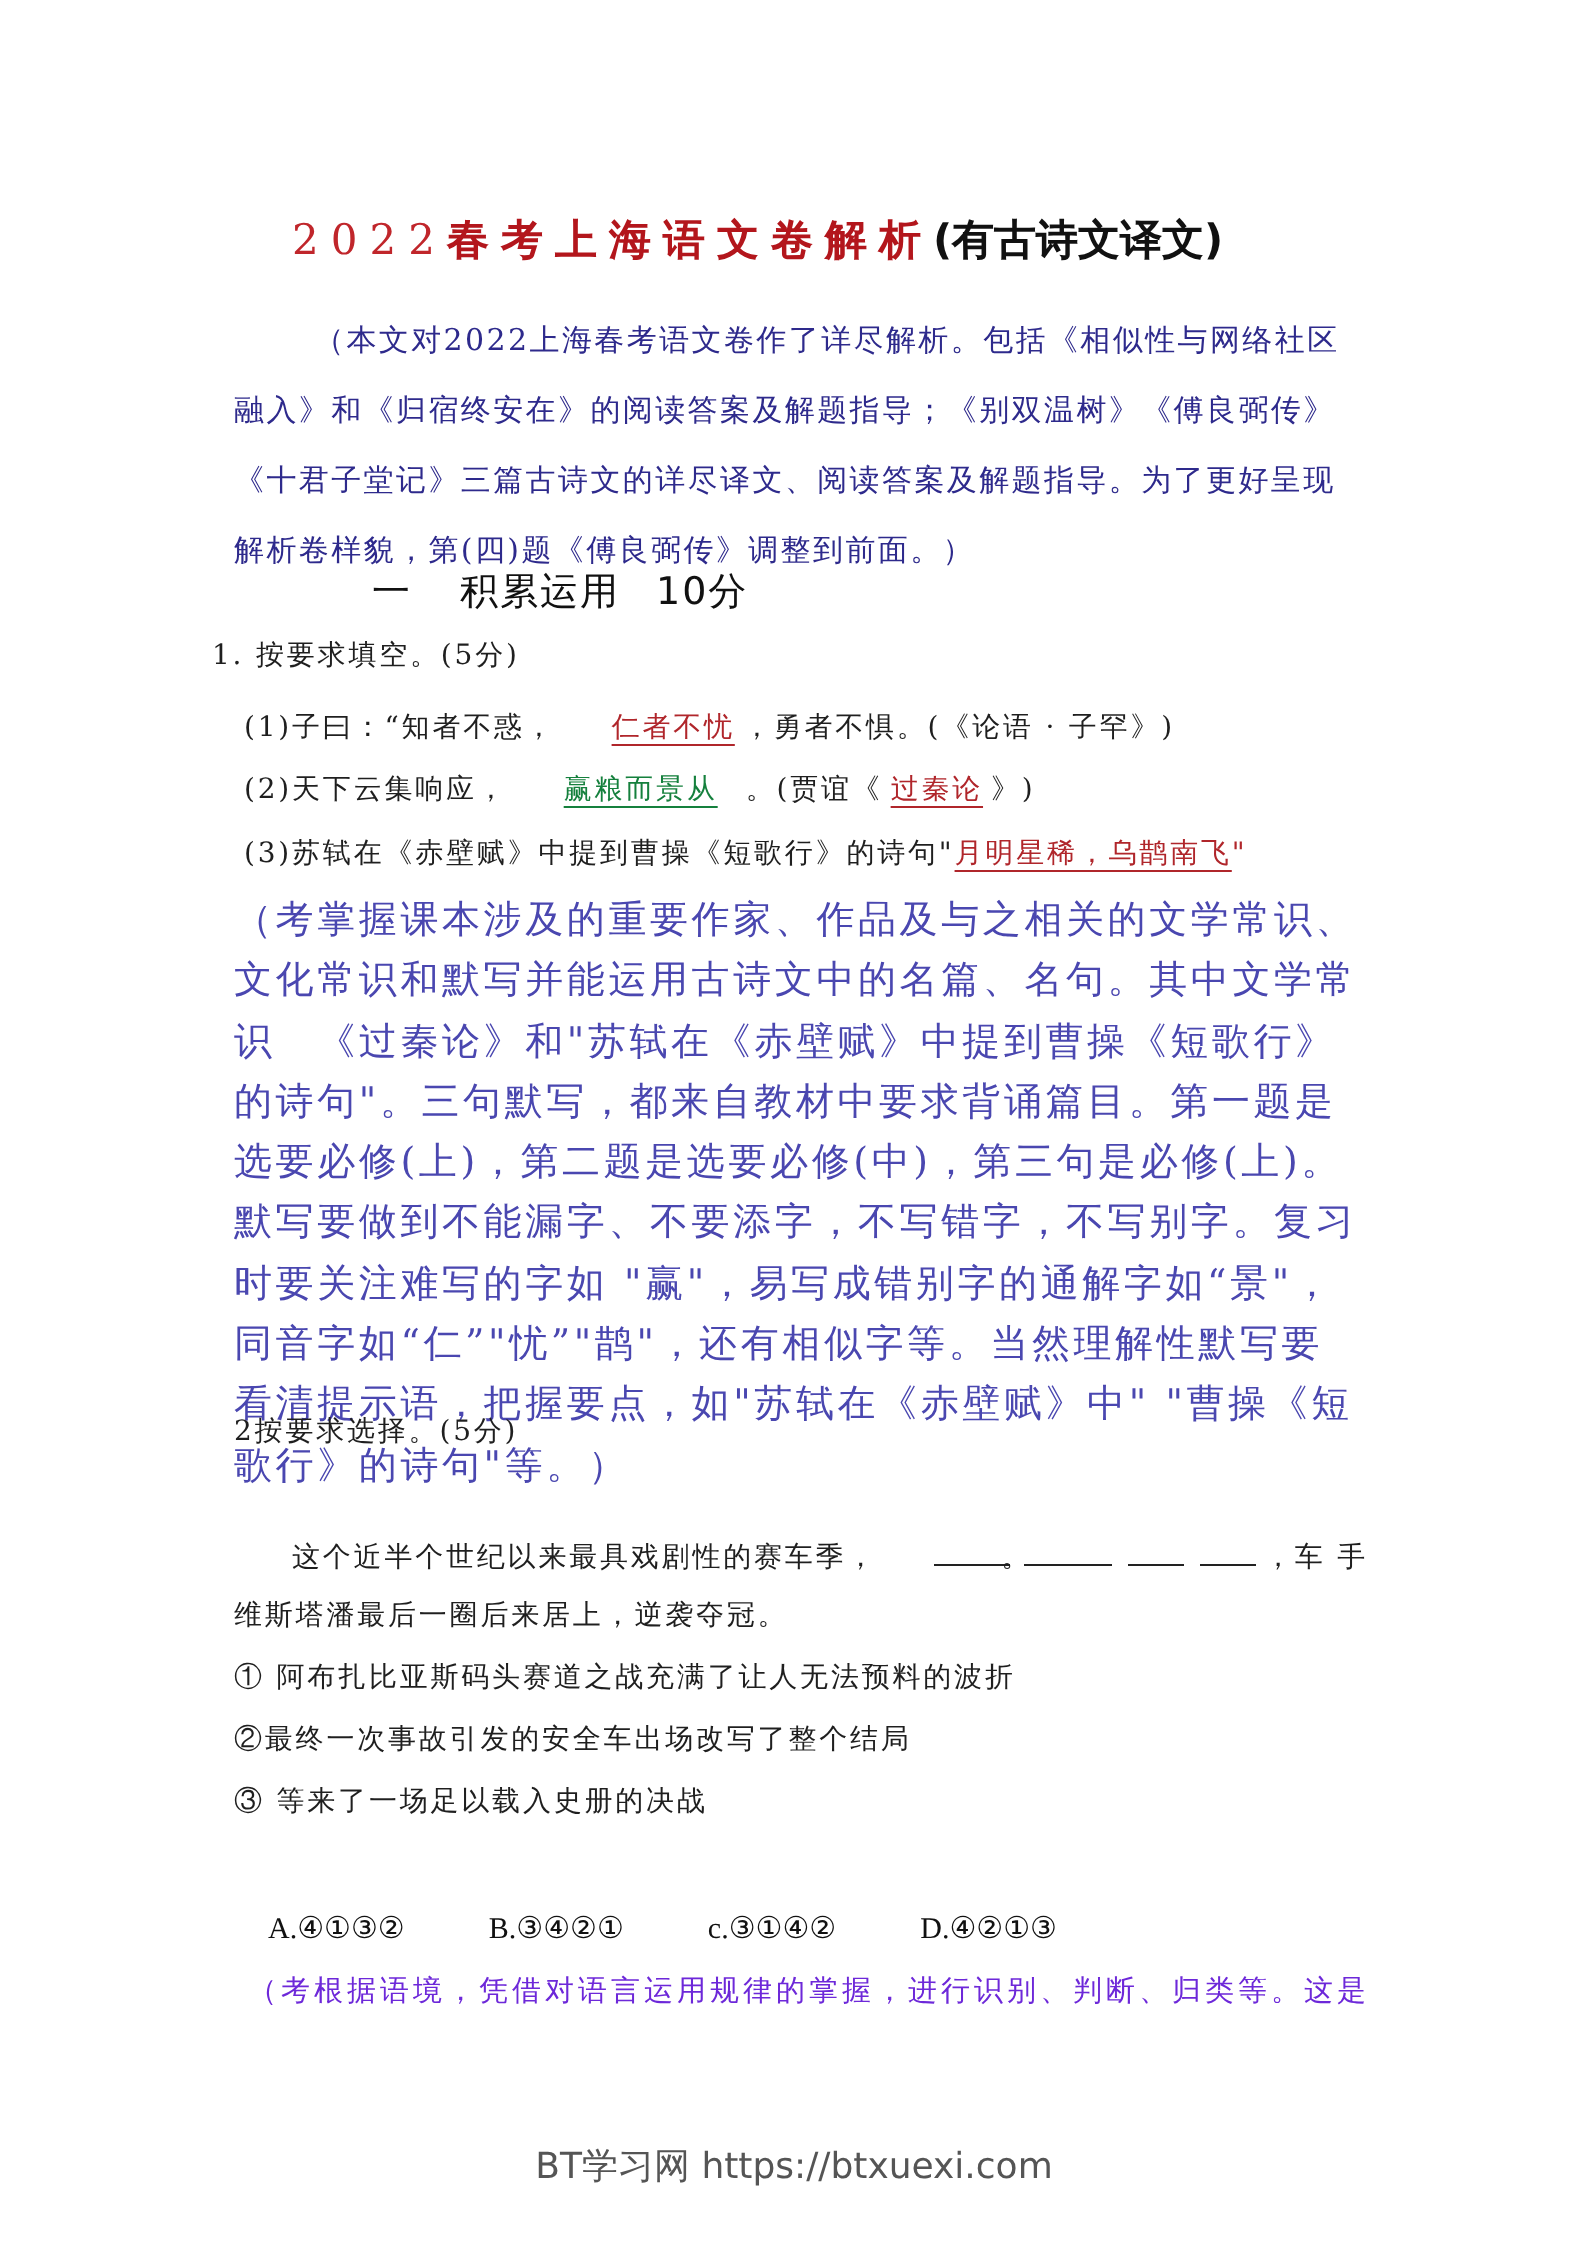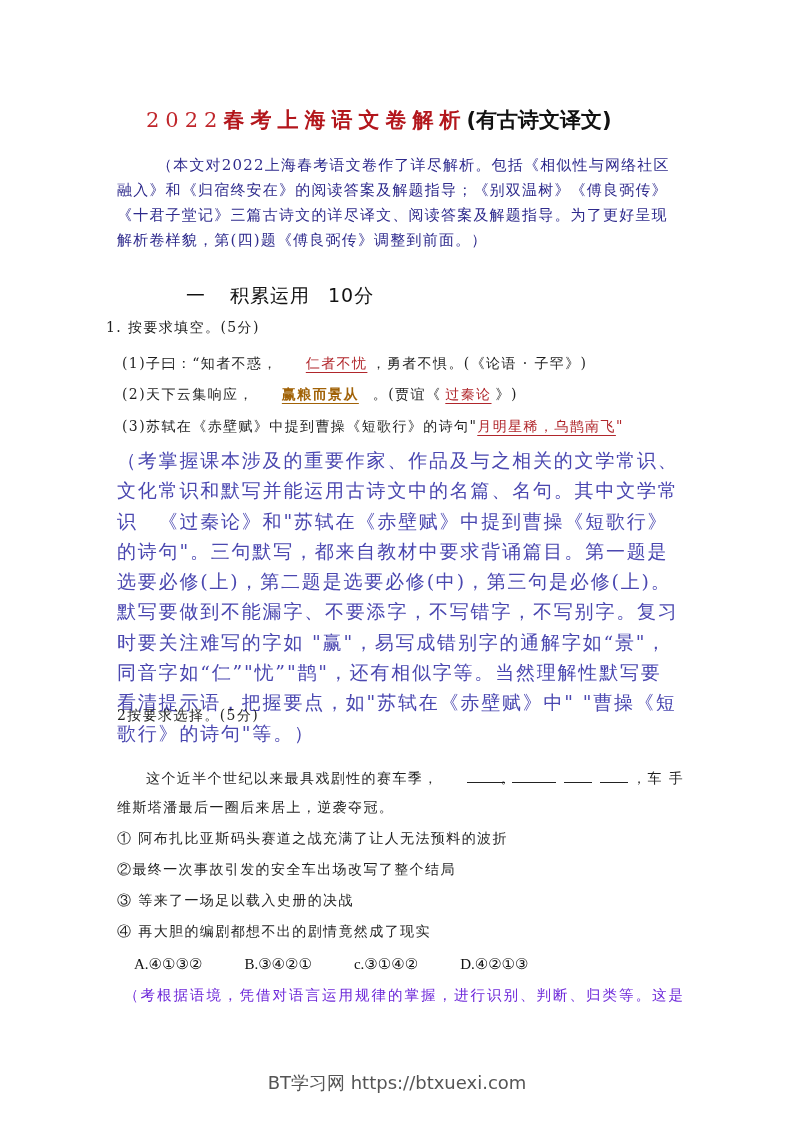--- a/index.html
+++ b/index.html
@@ -29,21 +29,21 @@
     }
     .title .t-year { color: #c0262b; font-family: "DejaVu Serif", serif; letter-spacing: 6px; }
     .title .t-main { color: #b3161c; font-weight: bold; font-family: "DejaVu Sans", sans-serif; letter-spacing: 6px; }
     .title .t-sub { color: #111111; font-family: "DejaVu Sans", sans-serif; font-weight: bold; letter-spacing: 0; }
 
     .intro {
       left: 117px; top: 153px;
       width: 560px;
       color: #2e2a8c;
       font-size: 15px;
-      line-height: 25px;
+      line-height: 35px;
       white-space: normal;
       text-indent: 40px;
       letter-spacing: 1.2px;
     }
 
     .section-heading {
       left: 186px; top: 283px;
       font-size: 19px;
       font-family: "DejaVu Sans", sans-serif;
       color: #111;
@@ -62,21 +62,21 @@
     .q1-2 { left: 122px; top: 386px; }
     .q1-3 { left: 122px; top: 418px; }
 
     .ans {
       color: #b0262b;
       text-decoration: underline;
       text-underline-offset: 4px;
       text-decoration-thickness: 1px;
       padding: 0 4px;
     }
-    .ans-bold { font-weight: bold; color: #a16207; }
+    .ans-bold { font-weight: normal; color: #15803d; }
     .gap { display: inline-block; width: 24px; }
 
     .explain {
       left: 117px; top: 445px;
       width: 565px;
       color: #4a47b0;
       font-size: 19px;
       line-height: 30.3px;
       white-space: normal;
       letter-spacing: 1.8px;
@@ -158,21 +158,20 @@
 
   <div class="abs line q2-passage1">
     <span>这个近半个世纪以来最具戏剧性的赛车季，</span><span class="gap"></span><span class="blank" style="width:38px"></span><span style="margin-left:-8px;margin-right:-8px">。</span><span class="blank" style="width:44px"></span><span class="blank" style="width:28px"></span><span class="blank" style="width:28px"></span><span>，车 手</span>
   </div>
 
   <div class="abs line opt1">① 阿布扎比亚斯码头赛道之战充满了让人无法预料的波折</div>
 
   <div class="abs line q2-passage2">维斯塔潘最后一圈后来居上，逆袭夺冠。</div>
   <div class="abs line opt2">②最终一次事故引发的安全车出场改写了整个结局</div>
   <div class="abs line opt3">③ 等来了一场足以载入史册的决战</div>
-  <div class="abs line opt4">④ 再大胆的编剧都想不出的剧情竟然成了现实</div>
 
   <div class="abs choices">
     <span>A.④①③②</span><span>B.③④②①</span><span>c.③①④②</span><span>D.④②①③</span>
   </div>
 
   <div class="abs explain2">（考根据语境，凭借对语言运用规律的掌握，进行识别、判断、归类等。这是</div>
 
   <div class="abs footer">BT学习网 https://btxuexi.com</div>
 
 </div>

